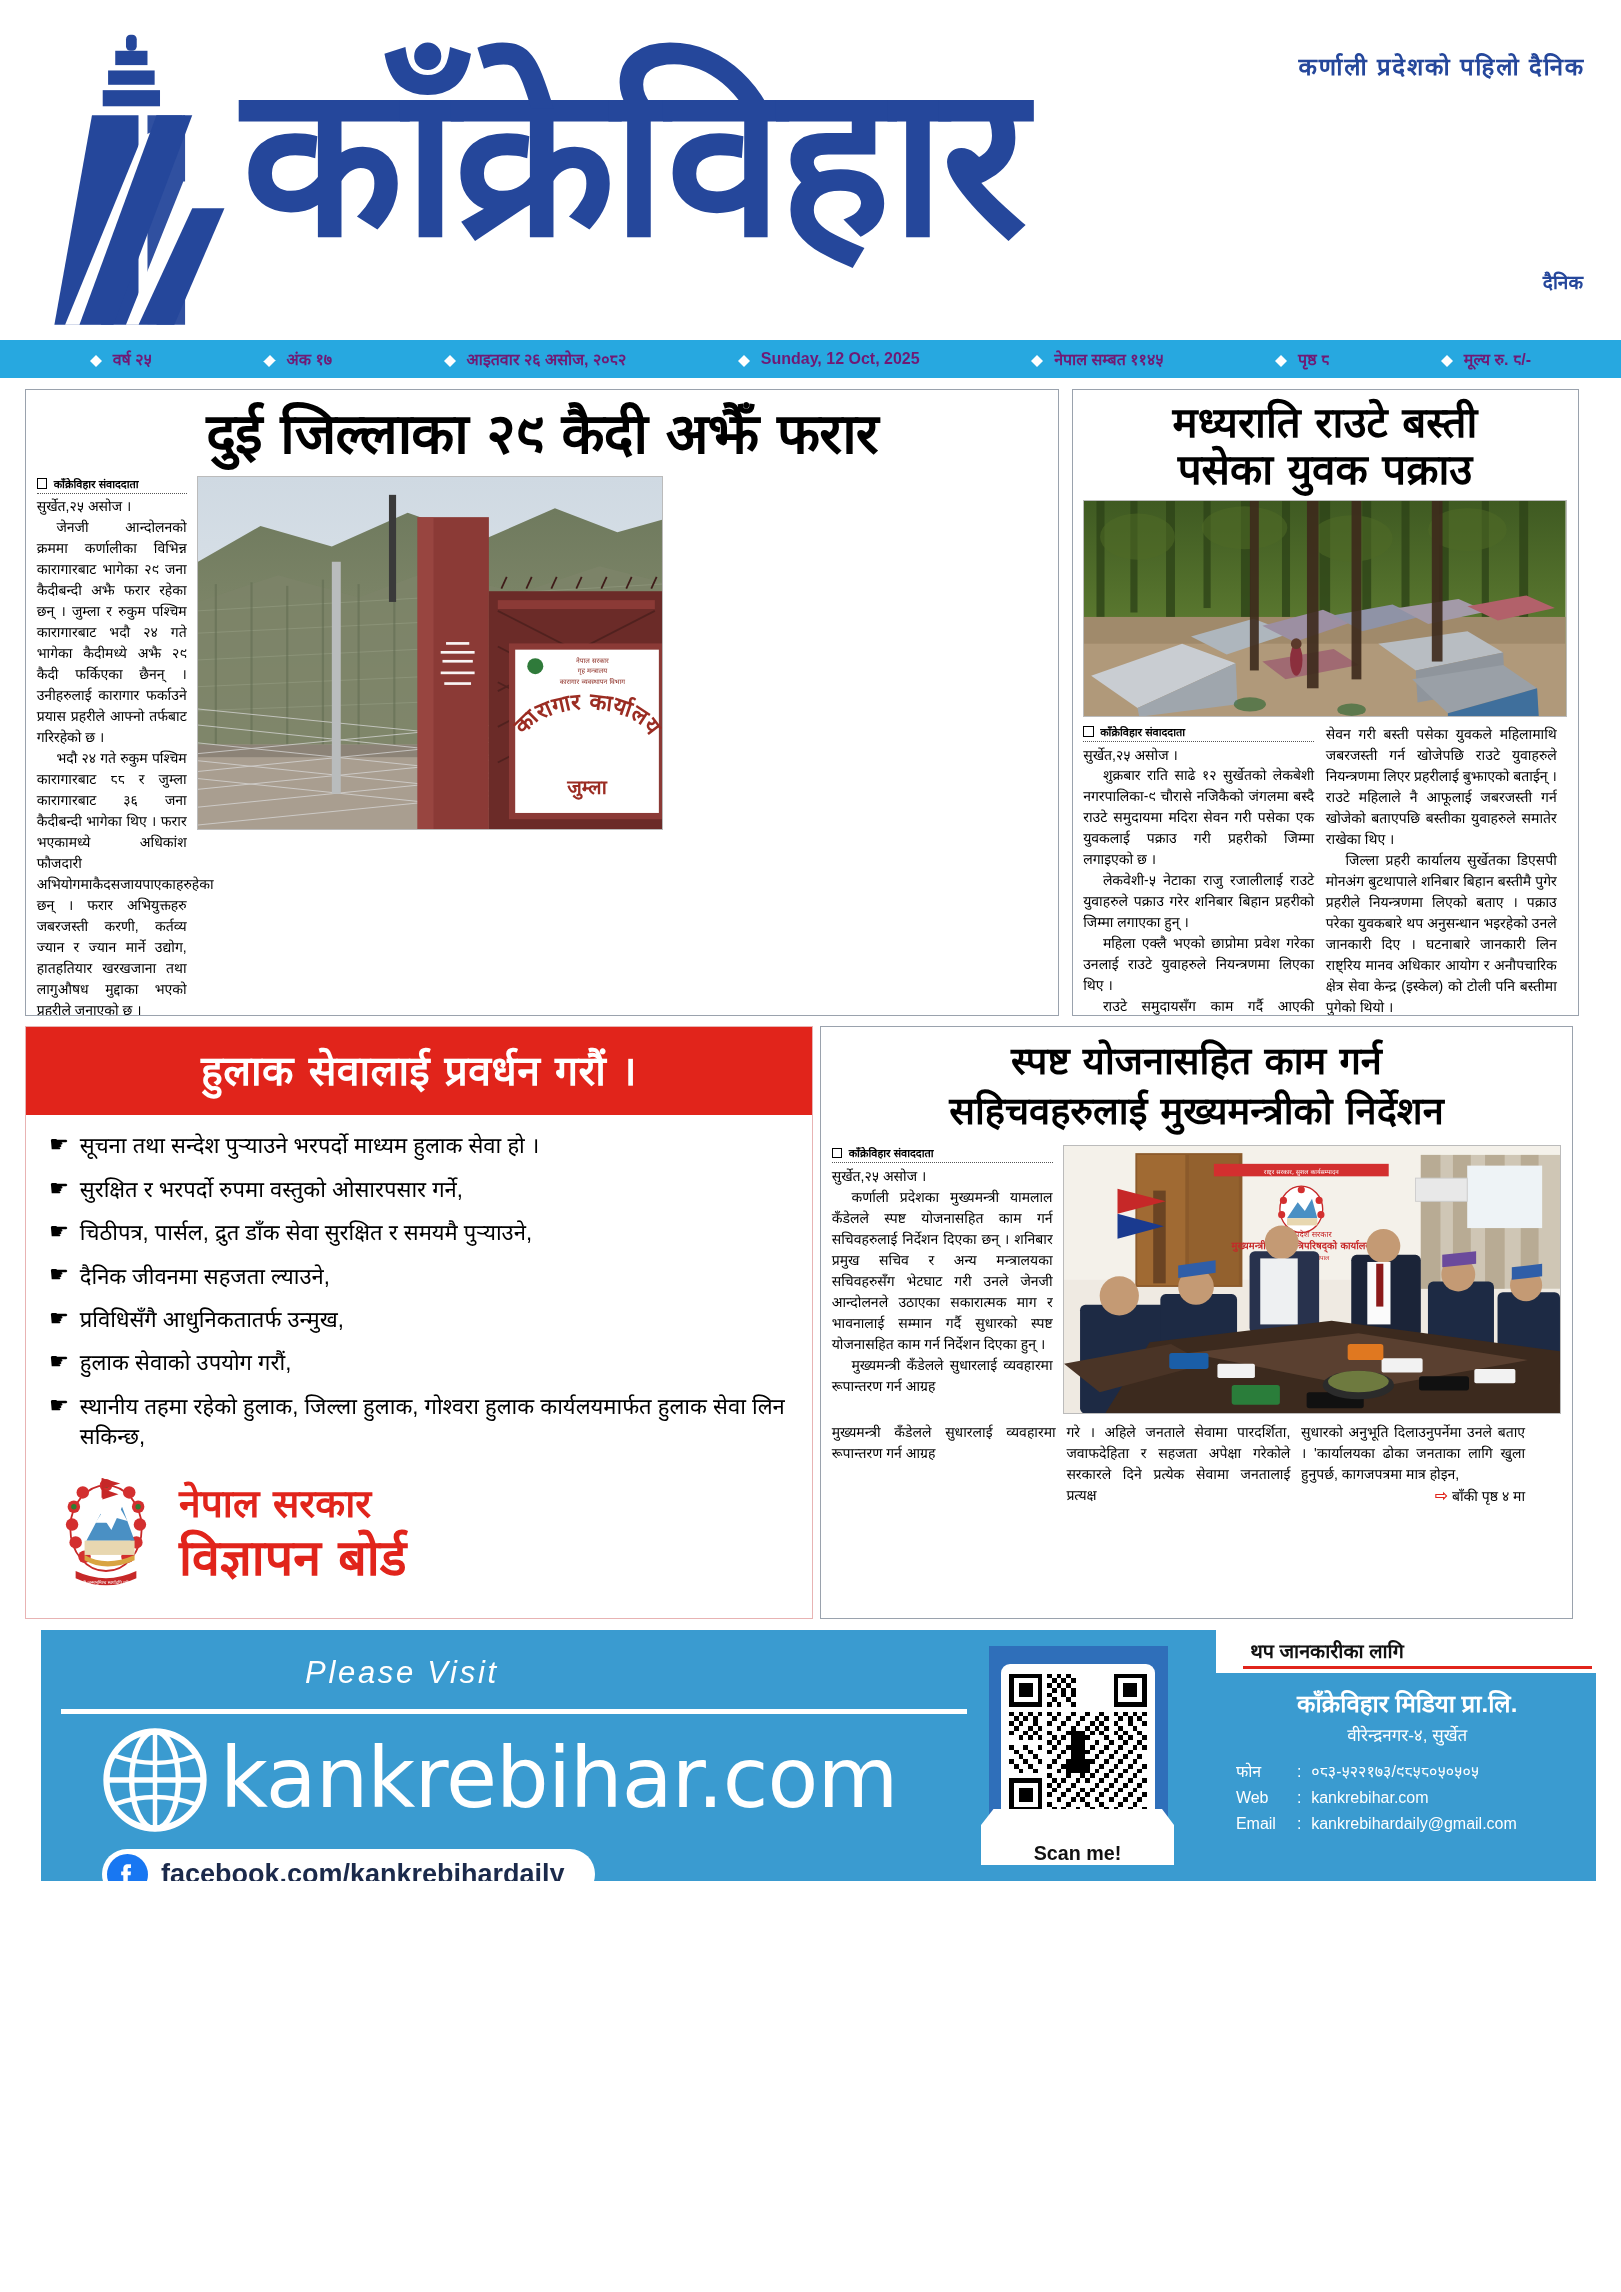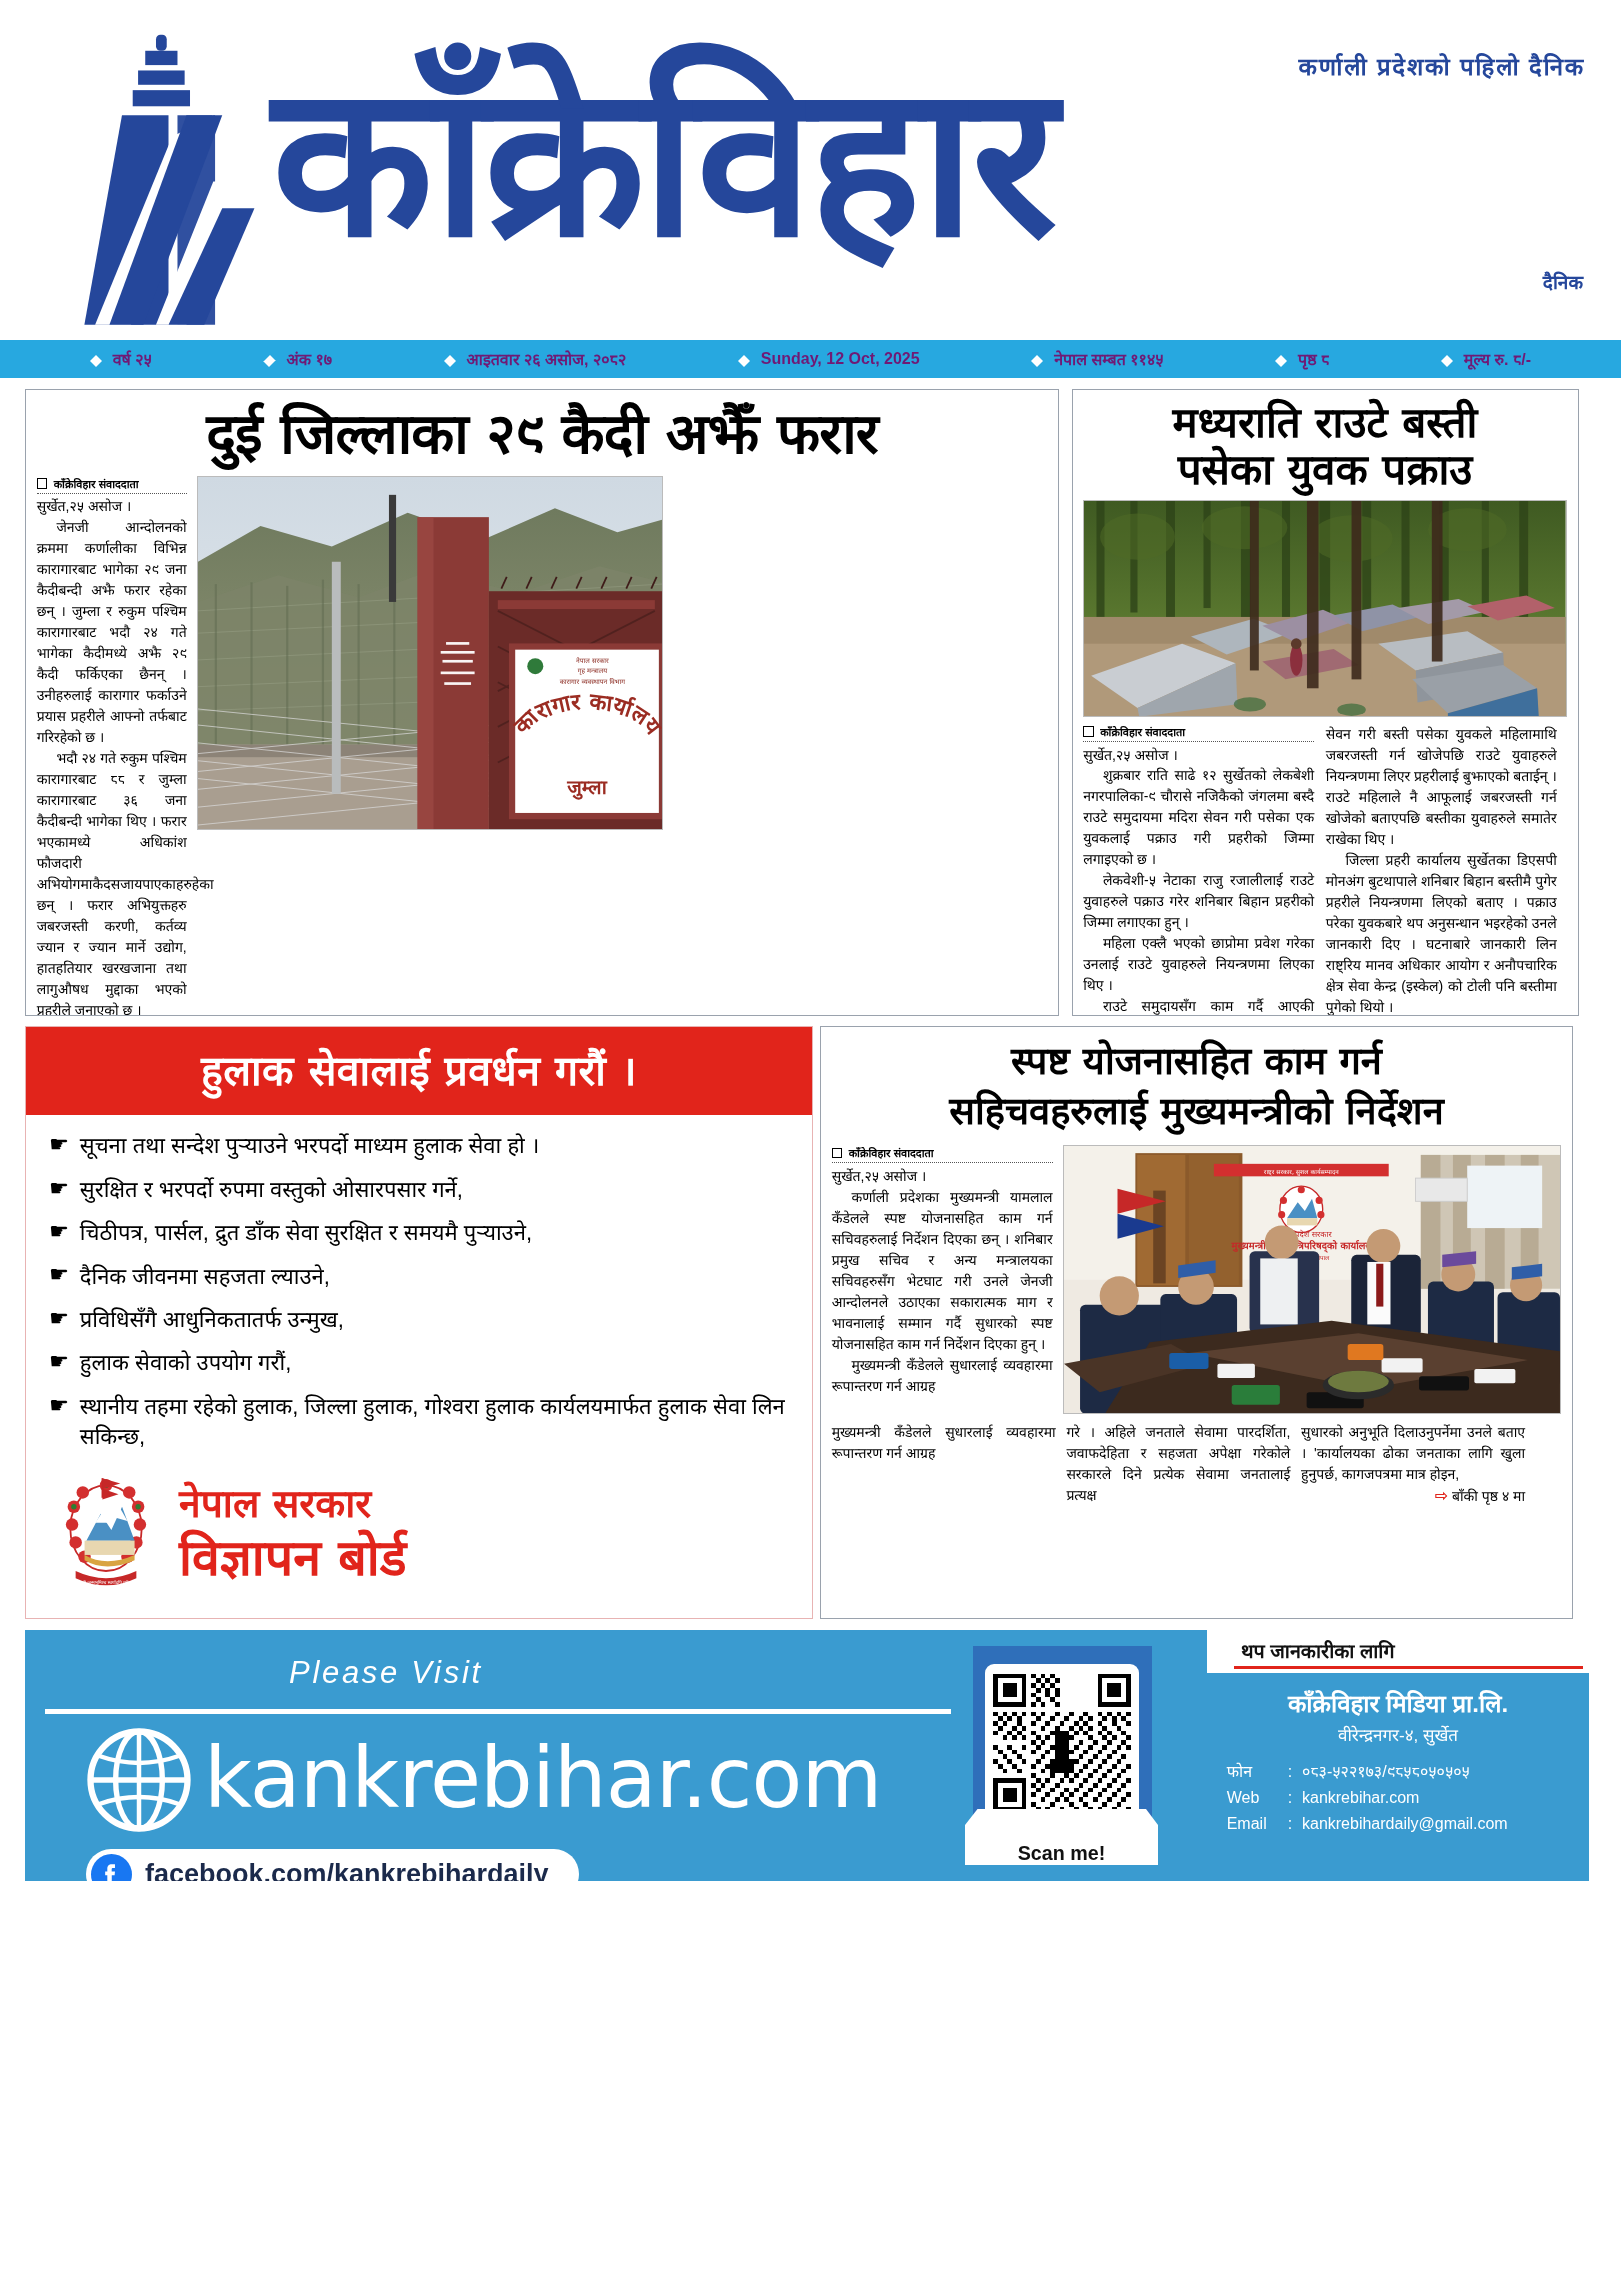--- a/index.html
+++ b/index.html
@@ -19,21 +19,20 @@
     height: 2293px;
     background: #ffffff;
   }
 
   
   .masthead {
     position: relative;
     height: 340px;
     background: #ffffff;
     overflow: hidden;
-    margin-left: 30px;
   }
 
   .logo-mark {
     position: absolute;
     left: 49px;
     top: 29px;
     width: 188px;
     height: 296px;
   }
 
@@ -327,20 +326,21 @@
   .footer {
     display: flex;
     margin-top: 10.7px;
     height: 251px;
   }
   .footer-left {
     position: relative;
     width: 1182px;
     background: #3a9bd0;
     overflow: hidden;
+    margin-left: 16px;
   }
   .please-visit {
     position: absolute;
     left: 264px;
     top: 25px;
     color: #ffffff;
     font-size: 31px;
     font-style: italic;
     letter-spacing: 2.7px;
   }

